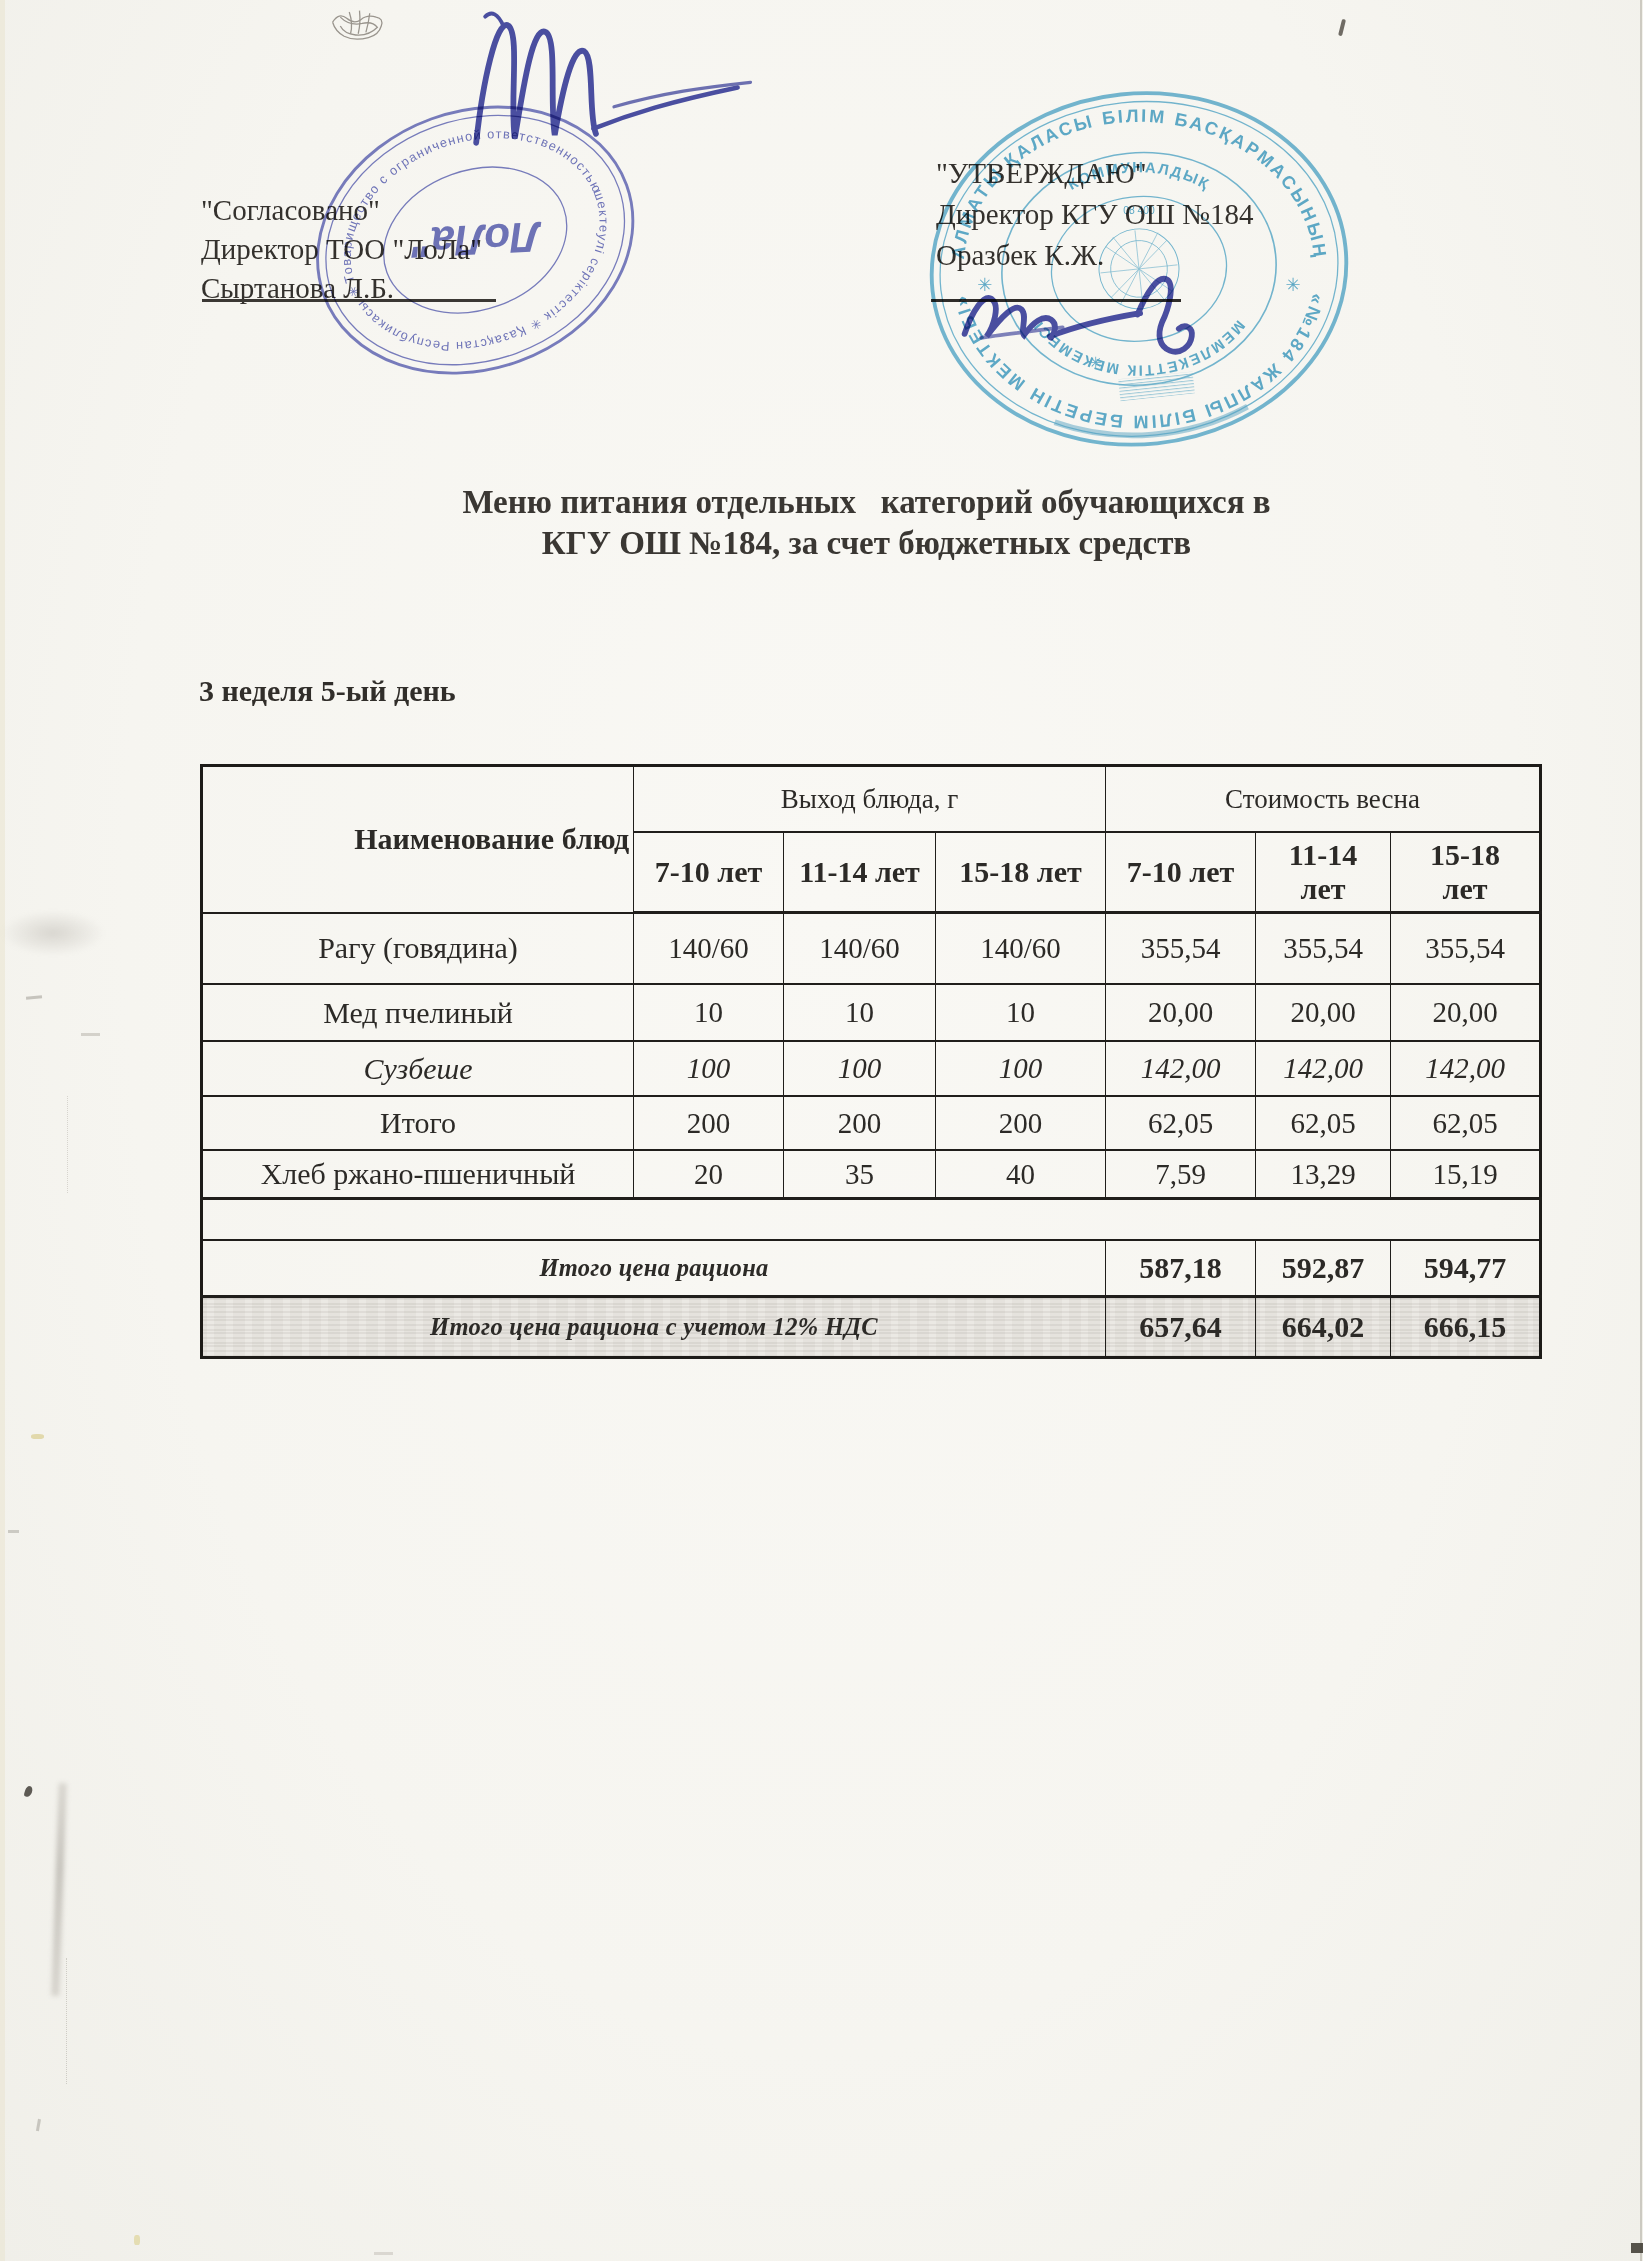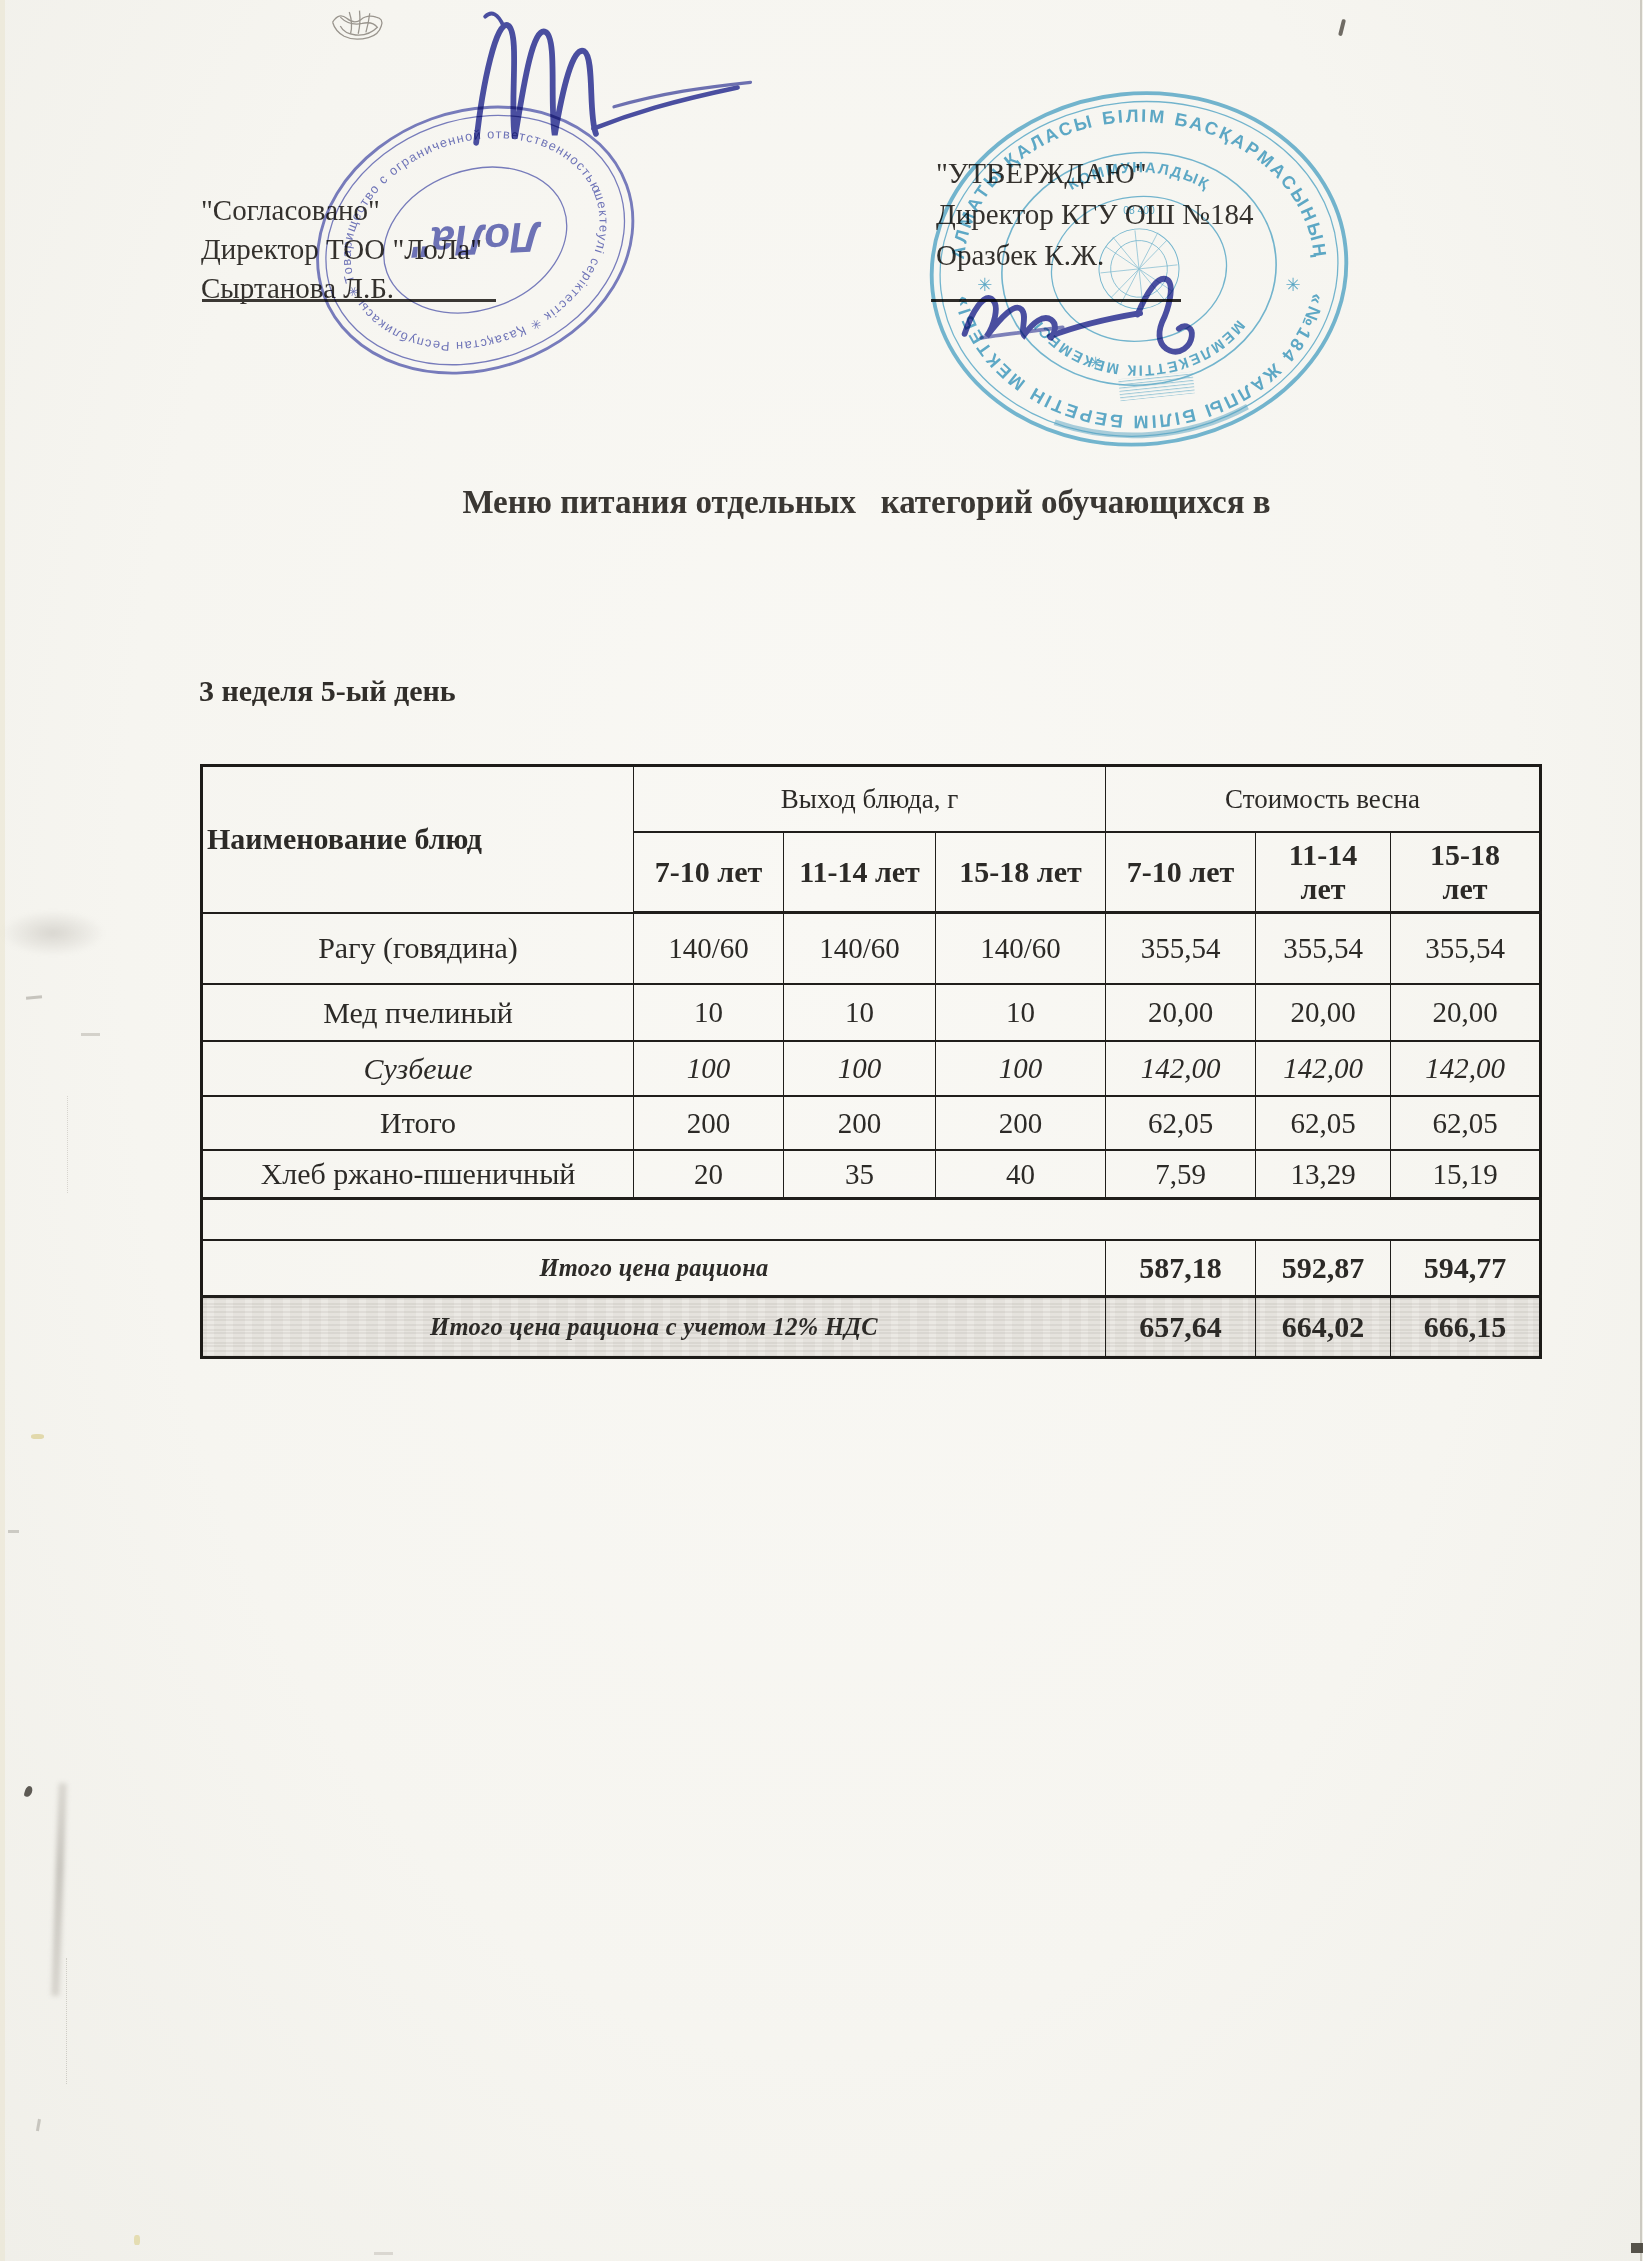--- a/index.html
+++ b/index.html
@@ -197,37 +197,38 @@
     <g stroke="#3d43a2" stroke-width="9" fill="none" stroke-linecap="round" opacity="0.92">
       <path d="M 18,122 C 30,86 48,60 60,68 C 74,78 62,112 52,126 C 76,94 96,74 106,84 C 116,94 104,118 110,124 C 124,104 140,92 152,100 C 162,107 158,120 152,128"></path>
       <path d="M 150,126 C 186,112 230,100 290,90"></path>
       <path d="M 286,92 C 300,58 318,30 332,38 C 344,46 334,84 324,104 C 316,124 320,142 336,148 C 352,154 368,142 370,126 C 372,112 360,106 350,114"></path>
       <path d="M 44,128 C 70,124 120,118 170,112" stroke-width="6" opacity="0.7"></path>
     </g>
   </svg>
 
   <div class="doc-title">
     <div class="tl">Меню питания отдельных   категорий обучающихся в</div>
+    <div class="tl">КГУ ОШ №184, за счет бюджетных средств</div>
   </div>
 
   <div class="subtitle">3 неделя 5-ый день</div>
 
   <table class="menu">
     <colgroup>
       <col style="width:432px">
         <col style="width:150px">
         <col style="width:152px">
       <col style="width:170px">
         <col style="width:150px">
         <col style="width:135px">
         <col style="width:150px">
     </colgroup>
     <tbody>
       <tr class="rh1">
-        <td class="cname" rowspan="2" style="text-align:left;font-weight:bold;">Наименование блюд</td>
+        <td class="cname" rowspan="2" style="text-align:right;font-weight:bold;">Наименование блюд</td>
         <td class="group" colspan="3">Выход блюда, г</td>
         <td class="group" colspan="3">Стоимость весна</td>
       </tr>
       <tr class="rh2">
         <td class="sub">7-10 лет</td>
         <td class="sub">11-14 лет</td>
         <td class="sub">15-18 лет</td>
         <td class="sub">7-10 лет</td>
         <td class="sub">
           <span style="display:block">11-14</span>

